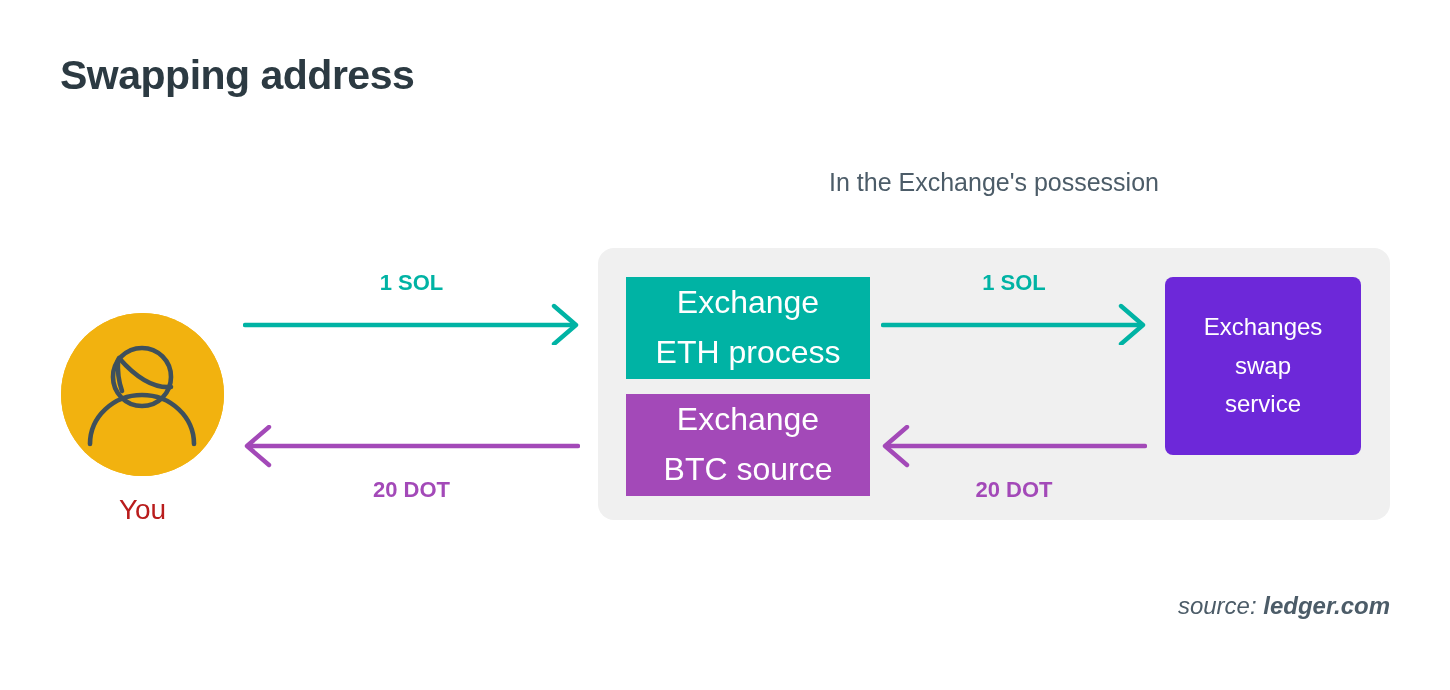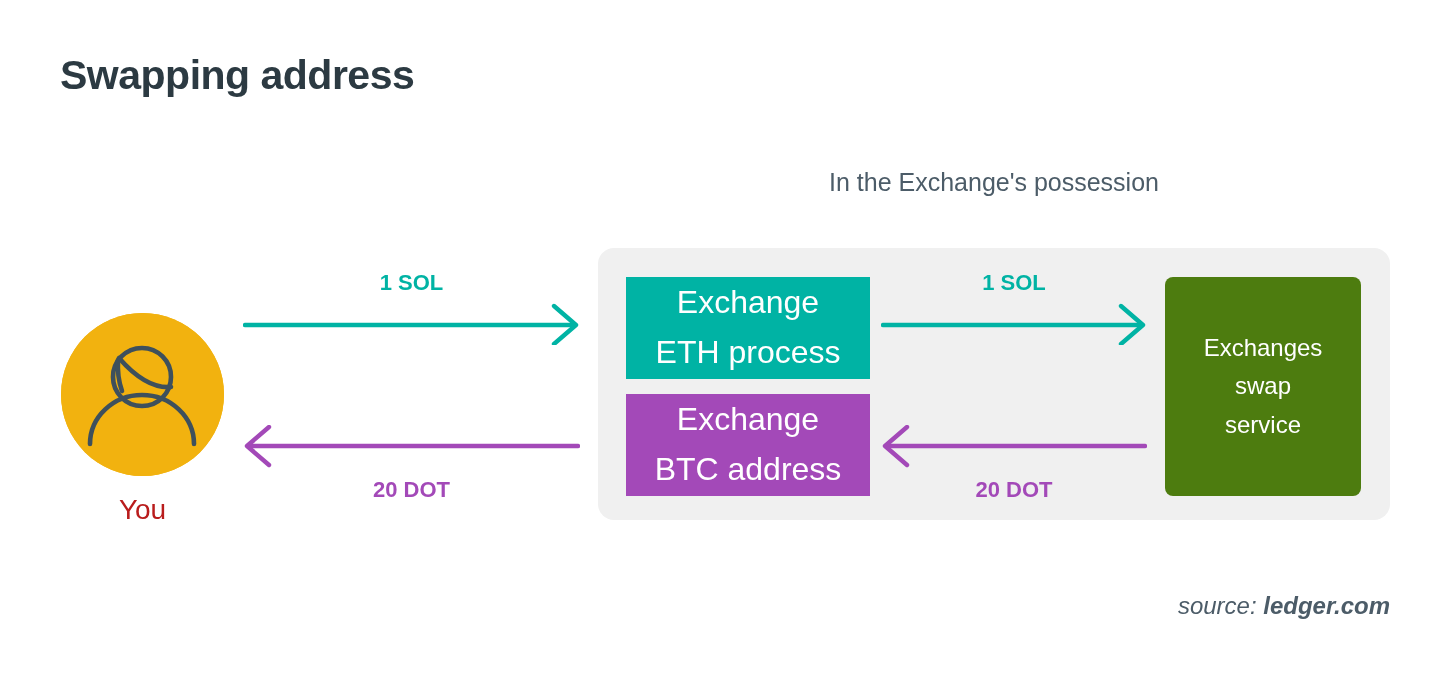--- a/index.html
+++ b/index.html
@@ -78,23 +78,23 @@
     justify-content: center;
     text-align: center;
   }
   #addr-eth { left: 626px; top: 277px; background: #00b3a4; }
   #addr-btc { left: 626px; top: 394px; background: #a349b8; }
   #swap-service {
     position: absolute;
     left: 1165px;
     top: 277px;
     width: 196px;
-    height: 219px;
+    height: 178px;
     border-radius: 8px;
-    background: #4d7c0f;
+    background: #6d28d9;
     color: #ffffff;
     font-size: 24px;
     line-height: 1.6;
     display: flex;
     align-items: center;
     justify-content: center;
     text-align: center;
   }
   
   .flow {
@@ -155,21 +155,21 @@
 <div class="addr-box" id="addr-eth">
   <div>
     <span>Exchange</span><br>
     <span>ETH process</span>
   </div>
 </div>
 
 <div class="addr-box" id="addr-btc">
   <div>
     <span>Exchange</span><br>
-    <span>BTC address</span>
+    <span>BTC source</span>
   </div>
 </div>
 
 <div id="swap-service">
   <div>
     <span>Exchanges</span><br>
     <span>swap</span><br>
     <span>service</span>
   </div>
 </div>

